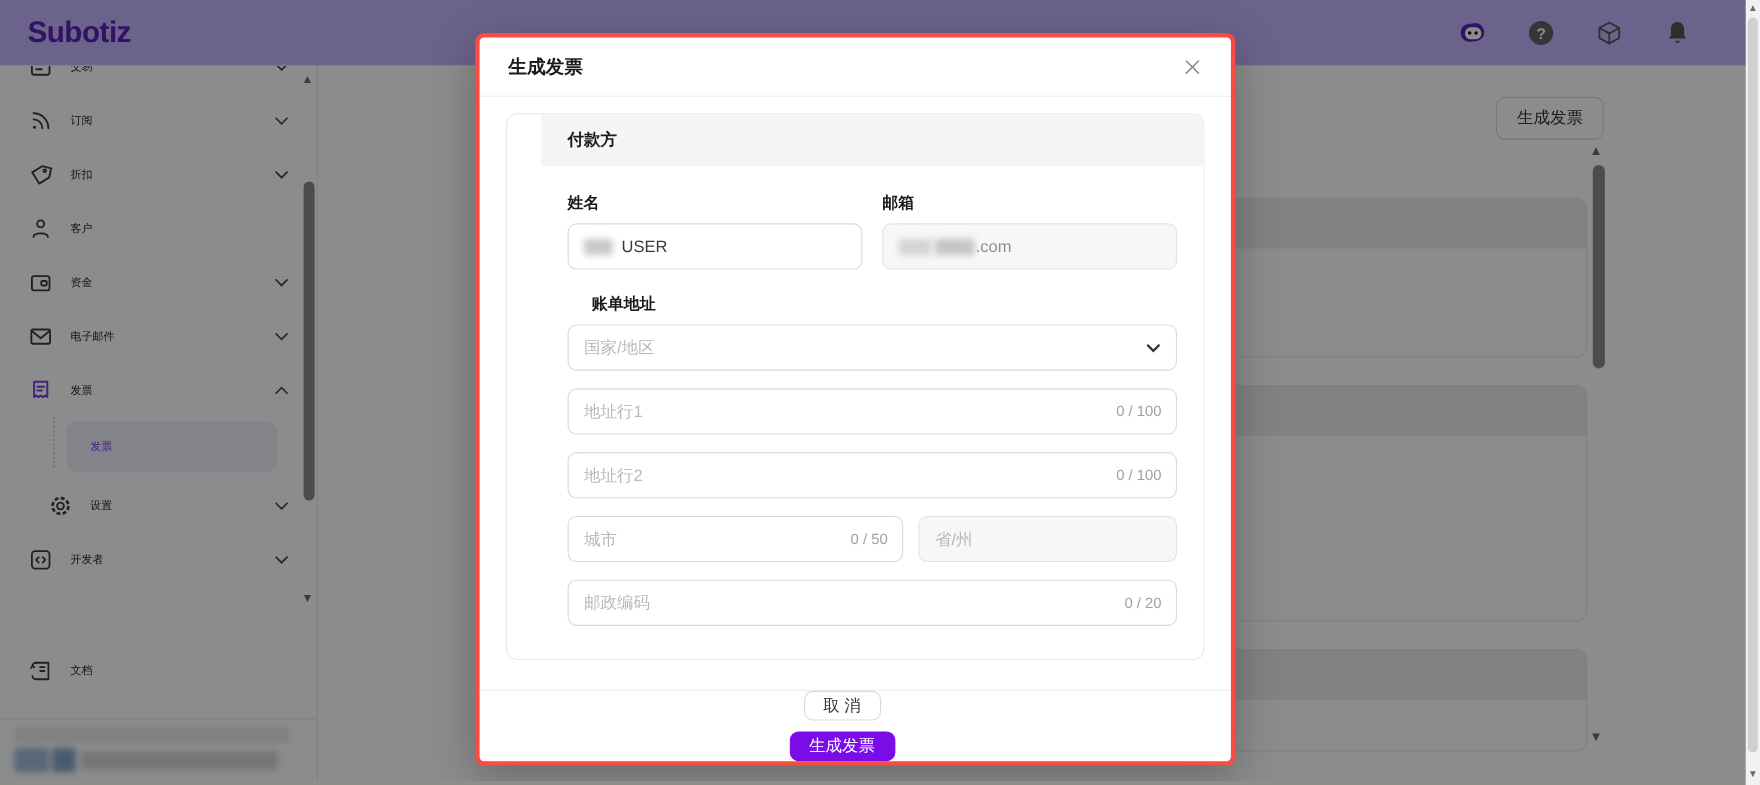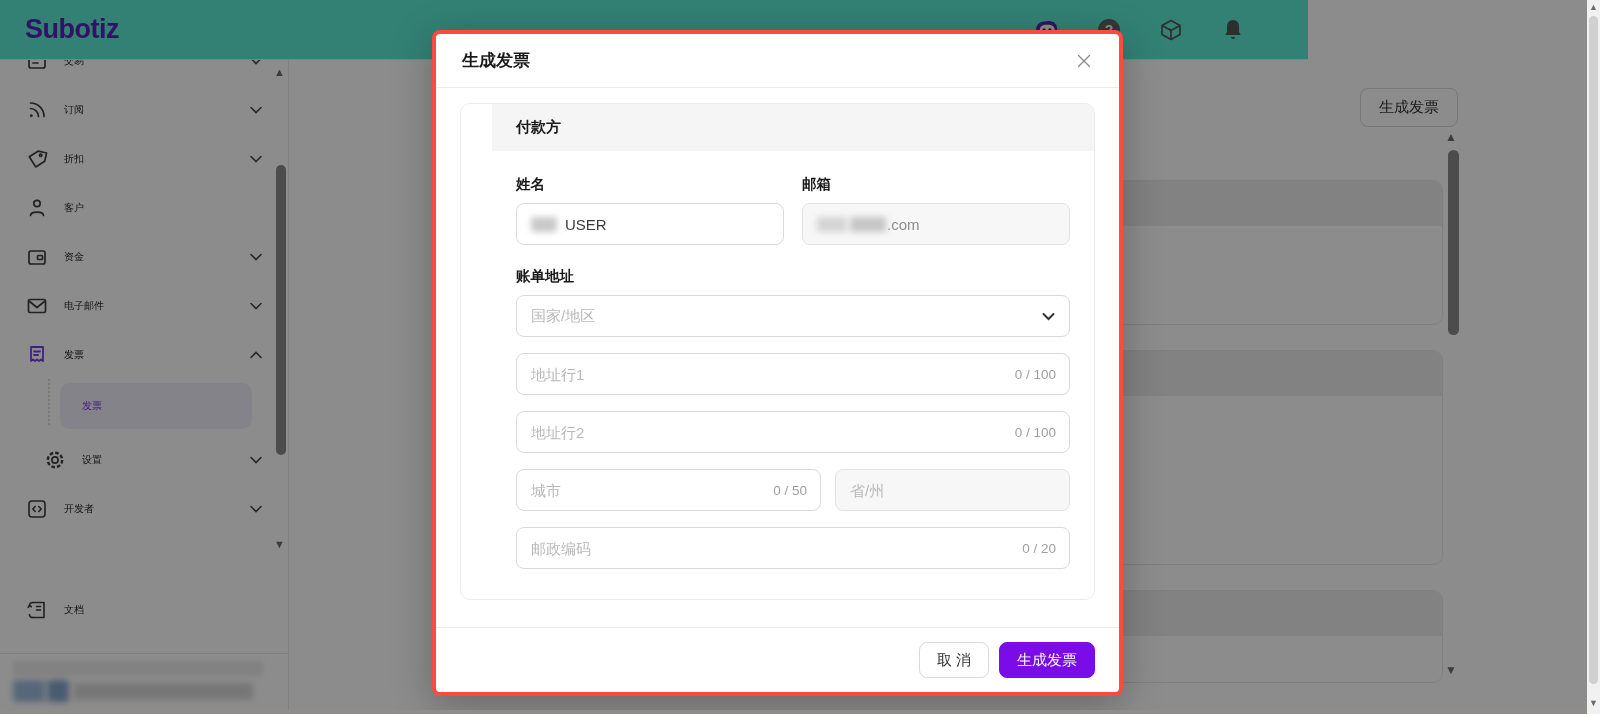--- a/index.html
+++ b/index.html
@@ -1,20 +1,20 @@
 <!DOCTYPE html>
 <html><head>
 <meta charset="utf-8">
 <style>
   * { margin:0; padding:0; box-sizing:border-box; }
   html,body { width:1600px; height:714px; overflow:hidden; }
   body { font-family:"Liberation Sans","DejaVu Sans",sans-serif; background:#fff; position:relative; }
 
   
-  .header { position:absolute; left:0; top:0; width:1308px; height:60px; background:#5eead4;
+  .header { position:absolute; left:0; top:0; width:1600px; height:60px; background:#c4b5fd;
             border-bottom:1px solid #ececec; z-index:10; display:flex; align-items:center; }
   .logo { font-size:27px; font-weight:800; color:#5b21b6; letter-spacing:-0.5px; margin-left:25px; }
   .header-icons { position:absolute; right:62px; top:0; height:60px; display:flex; align-items:center; gap:36px; }
   .hicon { width:26px; height:26px; display:flex; align-items:center; justify-content:center; cursor:pointer; }
   .help-circle { width:22px; height:22px; border-radius:50%; background:#5f6368; color:#fff; font-size:14px;
                  font-weight:700; display:flex; align-items:center; justify-content:center; }
 
   
   .sidebar { position:absolute; left:0; top:60px; width:289px; height:654px; background:#fff;
              border-right:1px solid #e9e9e9; overflow:hidden; z-index:5; }
@@ -76,37 +76,37 @@
   .col { flex:1; }
   .f-label { display:block; font-size:14.5px; font-weight:700; color:#1a1a1a; margin-bottom:9px; }
   .field { height:42px; border:1px solid #d9d9d9; border-radius:8px; background:#fff;
            display:flex; align-items:center; padding:0 14px; font-size:15px; color:#3a3a3a; }
   .field.readonly { background:#f7f7f8; border-color:#e3e3e4; }
   .redact { display:inline-block; height:15px; border-radius:2px; filter:blur(3px); background:#c9c9c9; }
   .r1 { width:26px; margin-right:8px; }
   .r2 { width:30px; background:#d4d4d4; margin-right:3px; }
   .r3 { width:36px; background:#c6c6c6; margin-right:1px; }
   .email-suffix { color:#8e8e8e; }
-  .billing-label { margin-top:22px; }
+  .billing-label { margin-top:22px;margin-left:22px; }
   .stack { display:flex; flex-direction:column; gap:16px; }
   .select-field { justify-content:space-between; cursor:pointer; }
   .placeholder { color:#b9b9b9; }
   .input-wrap { position:relative; }
   .input-wrap input { width:100%; height:42px; border:1px solid #d9d9d9; border-radius:8px;
                       padding:0 72px 0 14px; font-size:15px; color:#3a3a3a; outline:none;
                       font-family:"Liberation Sans","DejaVu Sans",sans-serif; }
   .input-wrap input::placeholder { color:#b9b9b9; }
   .input-wrap input.dim { background:#f7f7f8; border-color:#e3e3e4; }
   .counter { position:absolute; right:14px; top:50%; transform:translateY(-50%);
              font-size:13.5px; color:#a0a0a0; }
   .city-row { display:flex; gap:14px; }
   .city-w { flex:0 0 305px; }
   .state-w { flex:1; }
   .modal-footer { position:absolute; left:0; right:0; bottom:0; height:65px; border-top:1px solid #ececec;
-                  display:flex; align-items:center; justify-content:flex-end; gap:10px; padding-right:24px; }
+                  display:flex; align-items:center; justify-content:flex-end; gap:10px; padding-right:24px;flex-direction:column; }
   .btn { height:36px; border-radius:8px; font-size:15px; display:flex; align-items:center;
          justify-content:center; cursor:pointer; }
   .btn-cancel { width:70px; background:#fff; border:1px solid #d9d9d9; color:#333; }
   .btn-primary { width:96px; background:#7a0ce8; border:1px solid #7a0ce8; color:#fff; }
 
   
   .vscrollbar { position:absolute; right:0; top:0; width:13px; height:714px; background:#f1f1f1; z-index:200; }
   .vsb-arrow { width:13px; height:14px; display:flex; align-items:center; justify-content:center;
                color:#6b6b6b; font-size:9px; }
   .vsb-arrow.down { position:absolute; bottom:4px; }

